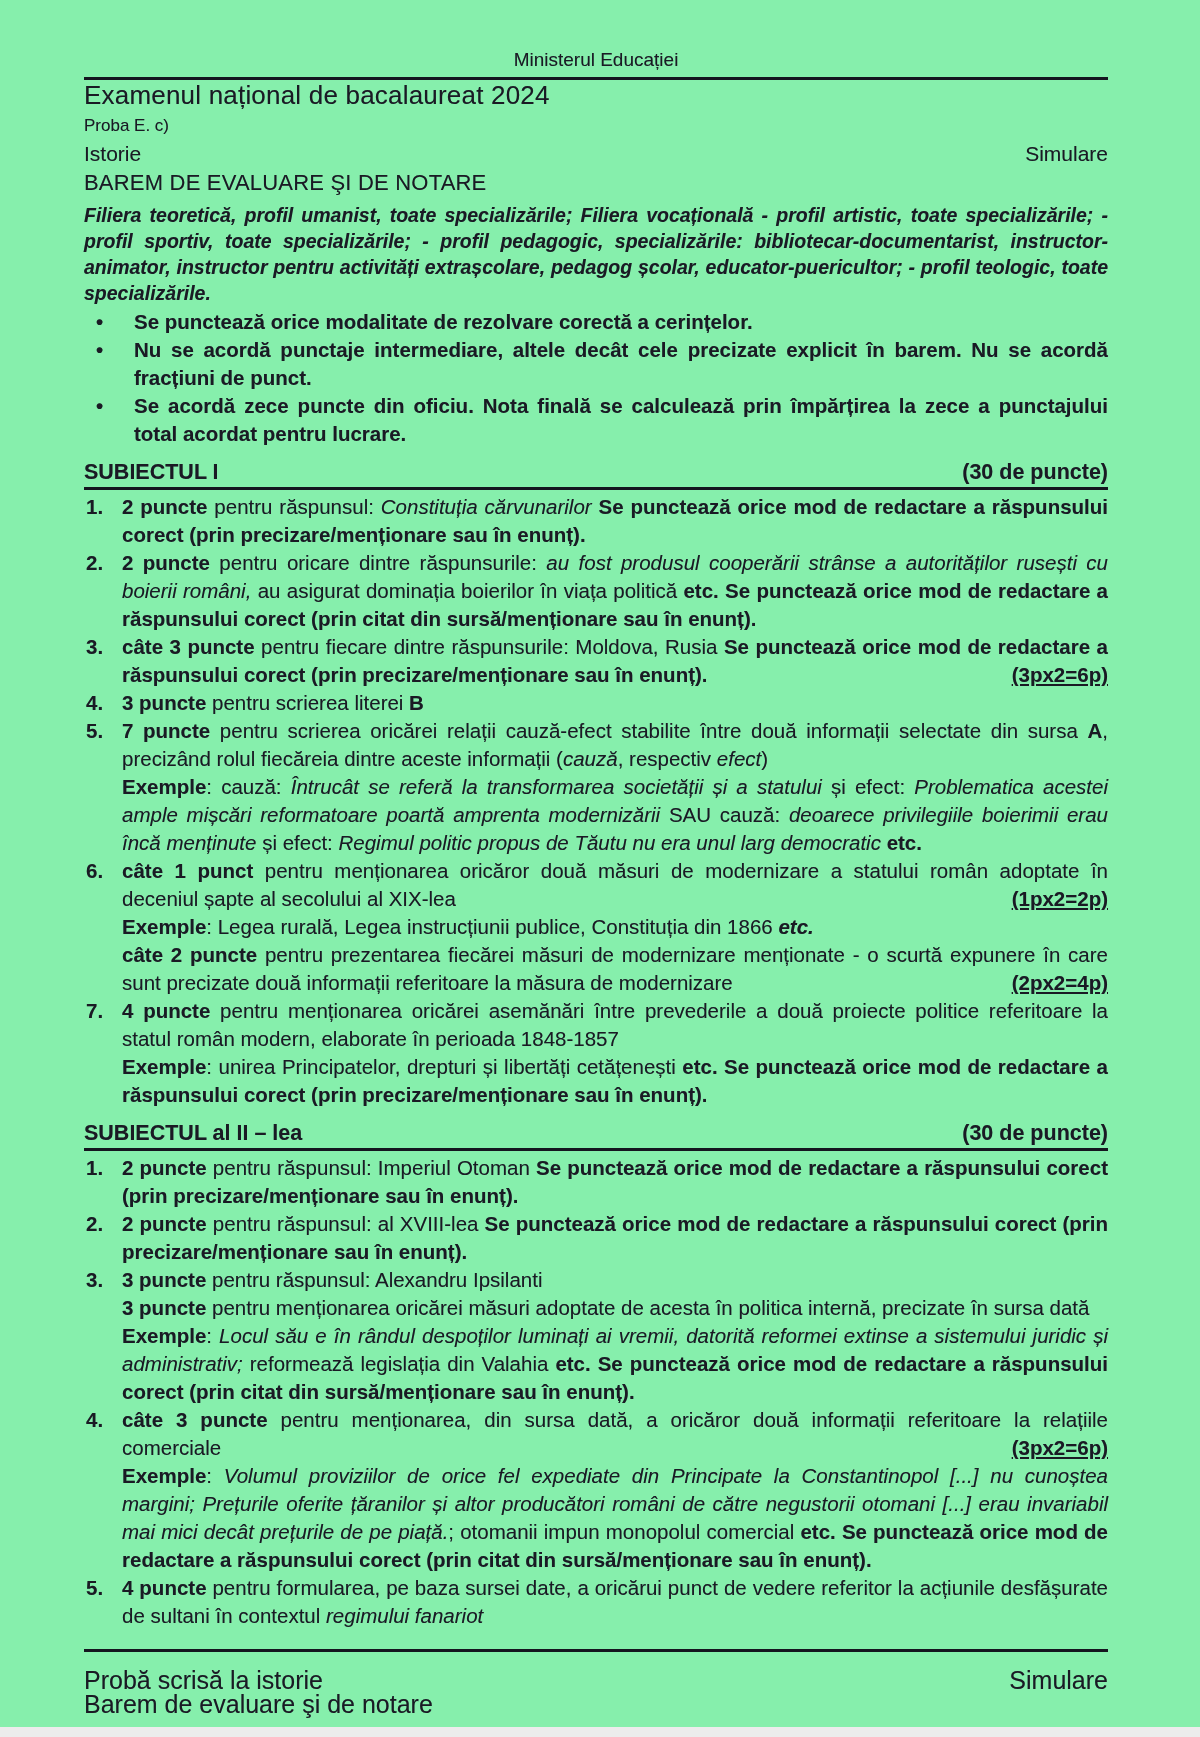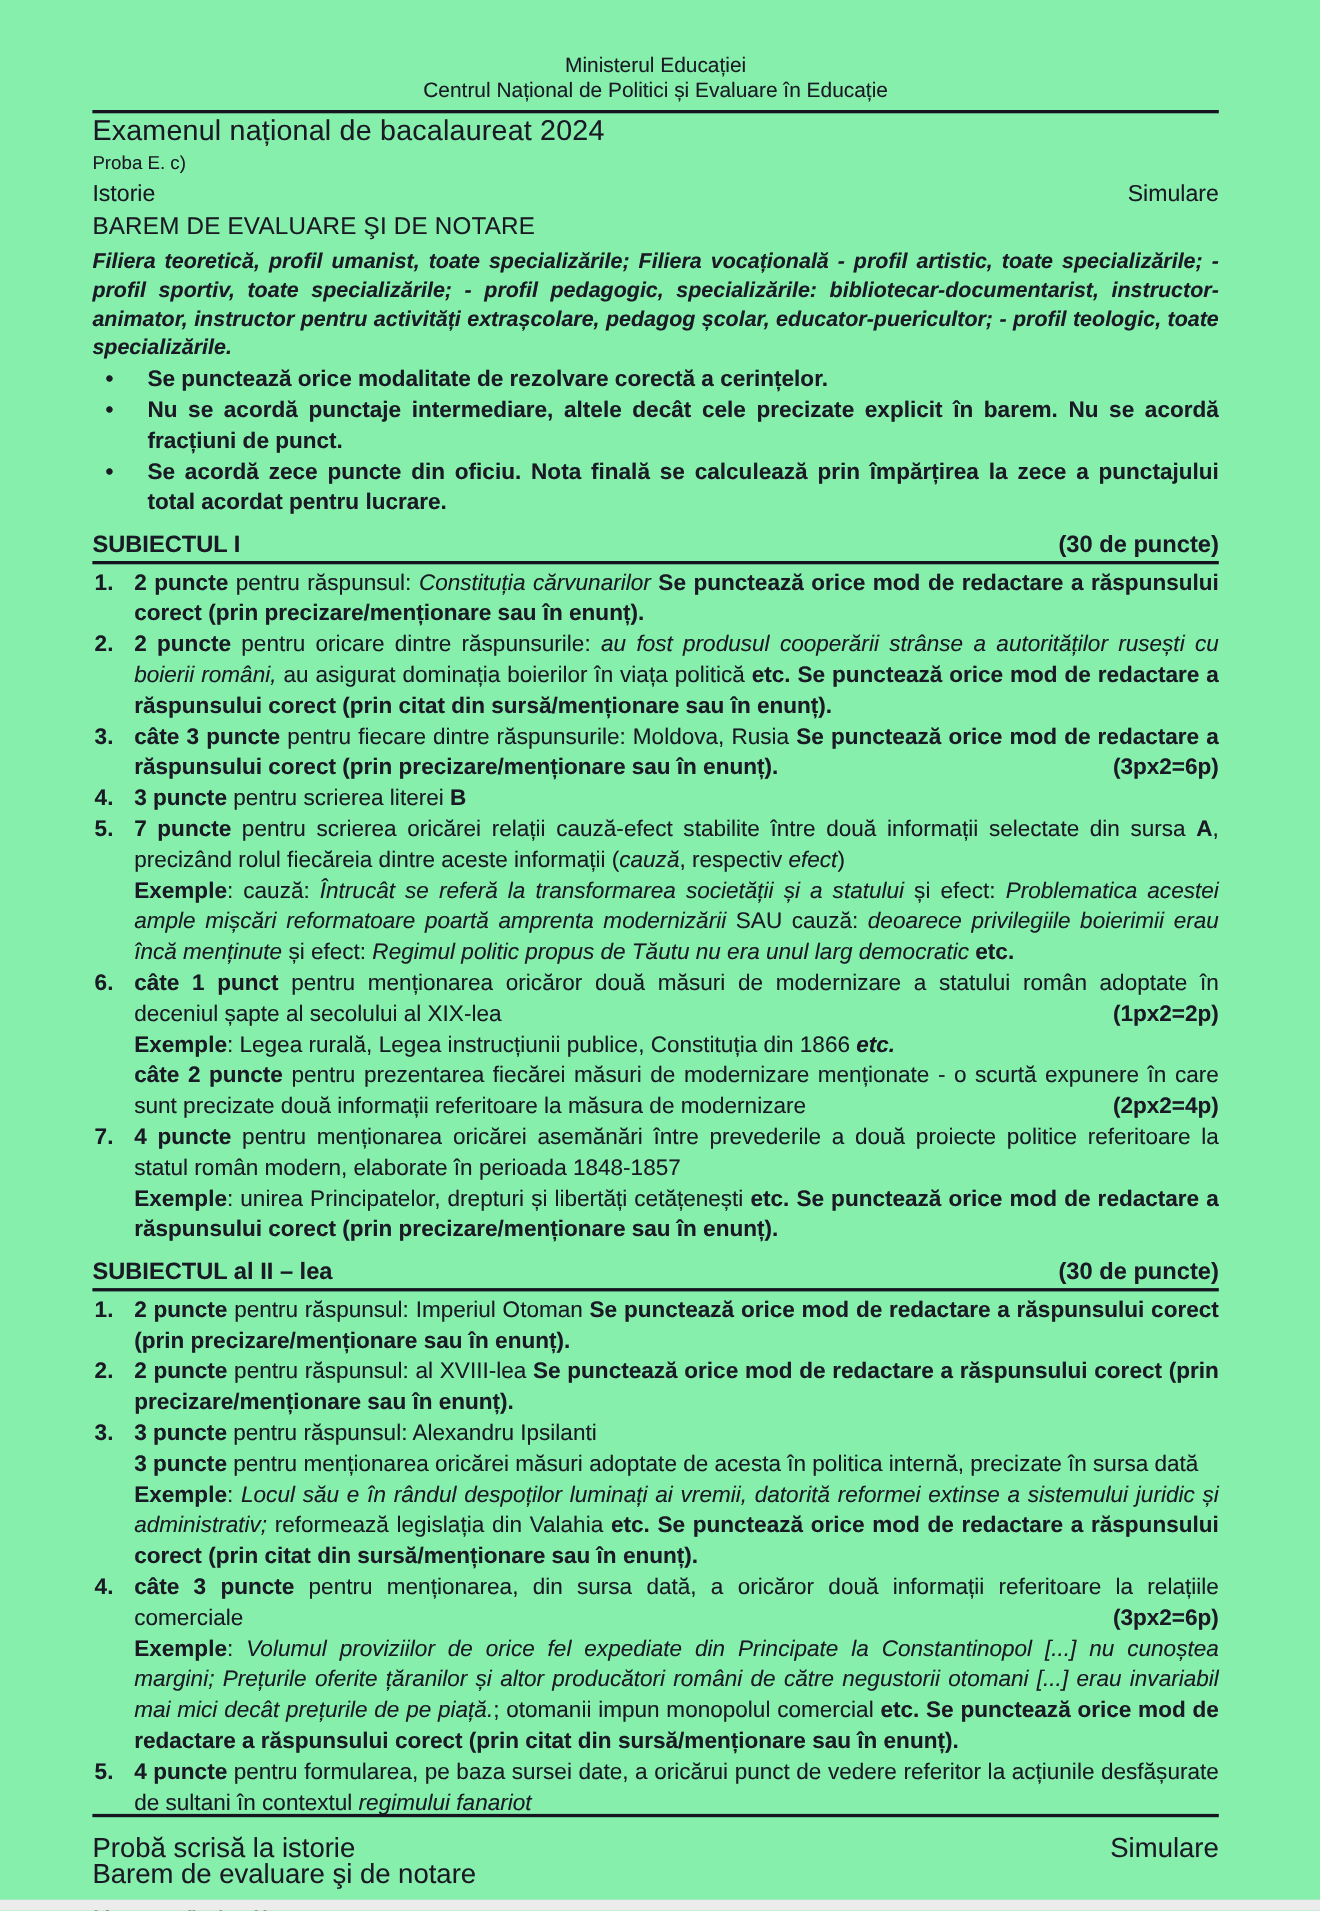--- a/index.html
+++ b/index.html
@@ -57,40 +57,39 @@
     padding-bottom:2px; margin-top:11px; margin-bottom:3px;
   }
   .item {
     position:relative; padding-left:38px;
     font-size:20.5px; line-height:28px;
   }
   .item .num { position:absolute; left:2px; top:0; font-weight:bold; }
   .para { text-align:justify; }
   .b { font-weight:bold; }
   .i { font-style:italic; }
-  .score { float:right; font-weight:bold; }
+  .score { float:right; font-weight:bold;text-decoration:underline; }
   
   .footer {
     position:absolute; left:84px; right:92px; top:1649px;
     border-top:3px solid #15151f;
     padding-top:16px;
     font-size:25px; line-height:24px;
   }
   .footer-row { display:flex; justify-content:space-between; }
   .footer-page { text-align:left; margin-top:15px; }
   .scan-edge { position:absolute; left:0; bottom:0; width:100%; height:10px; background:#ececec; }
 </style>
 </head>
 <body>
 
 <div class="page">
 
   <div class="doc-header">
     <div>Ministerul Educației</div>
-    <div>Centrul Național de Politici și Evaluare în Educație</div>
   </div>
 
   <div class="title-block">
     <div class="title-exam">Examenul național de bacalaureat 2024</div>
     <div class="title-proba">Proba E. c)</div>
     <div class="title-subject-row">
       <span>Istorie</span>
       <span class="title-session">Simulare</span>
     </div>
     <div class="title-barem">BAREM DE EVALUARE ŞI DE NOTARE</div>

